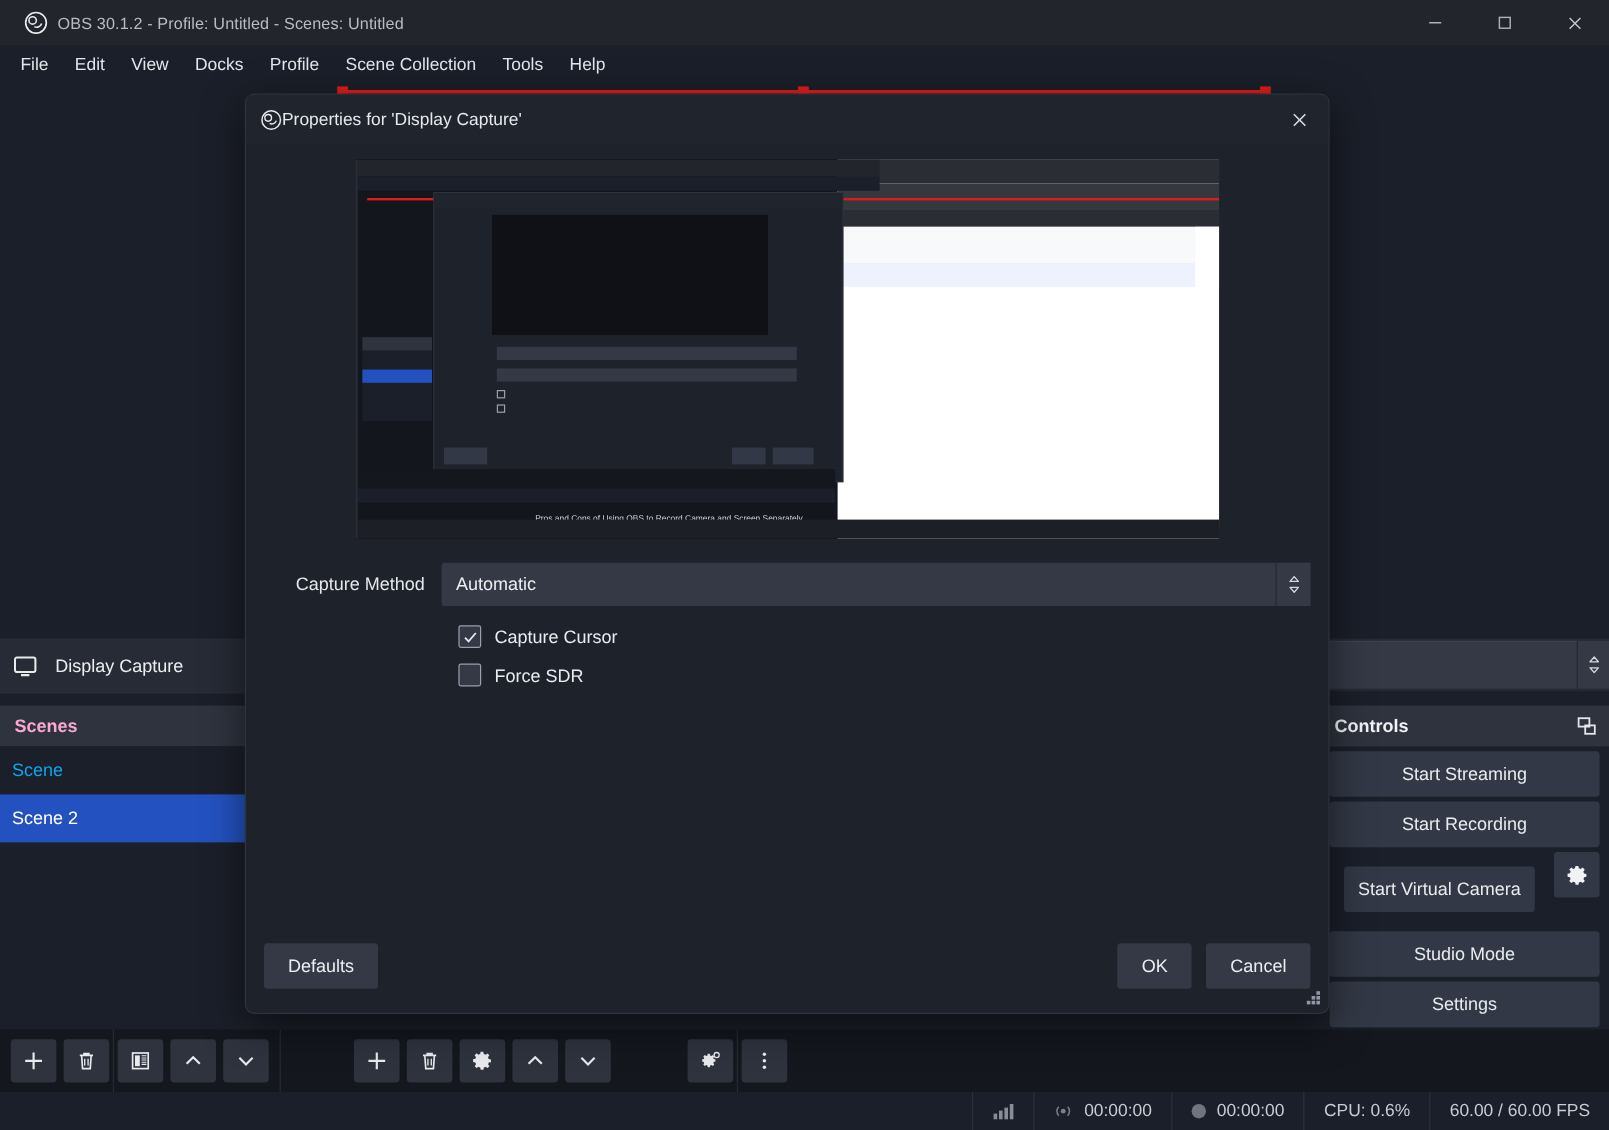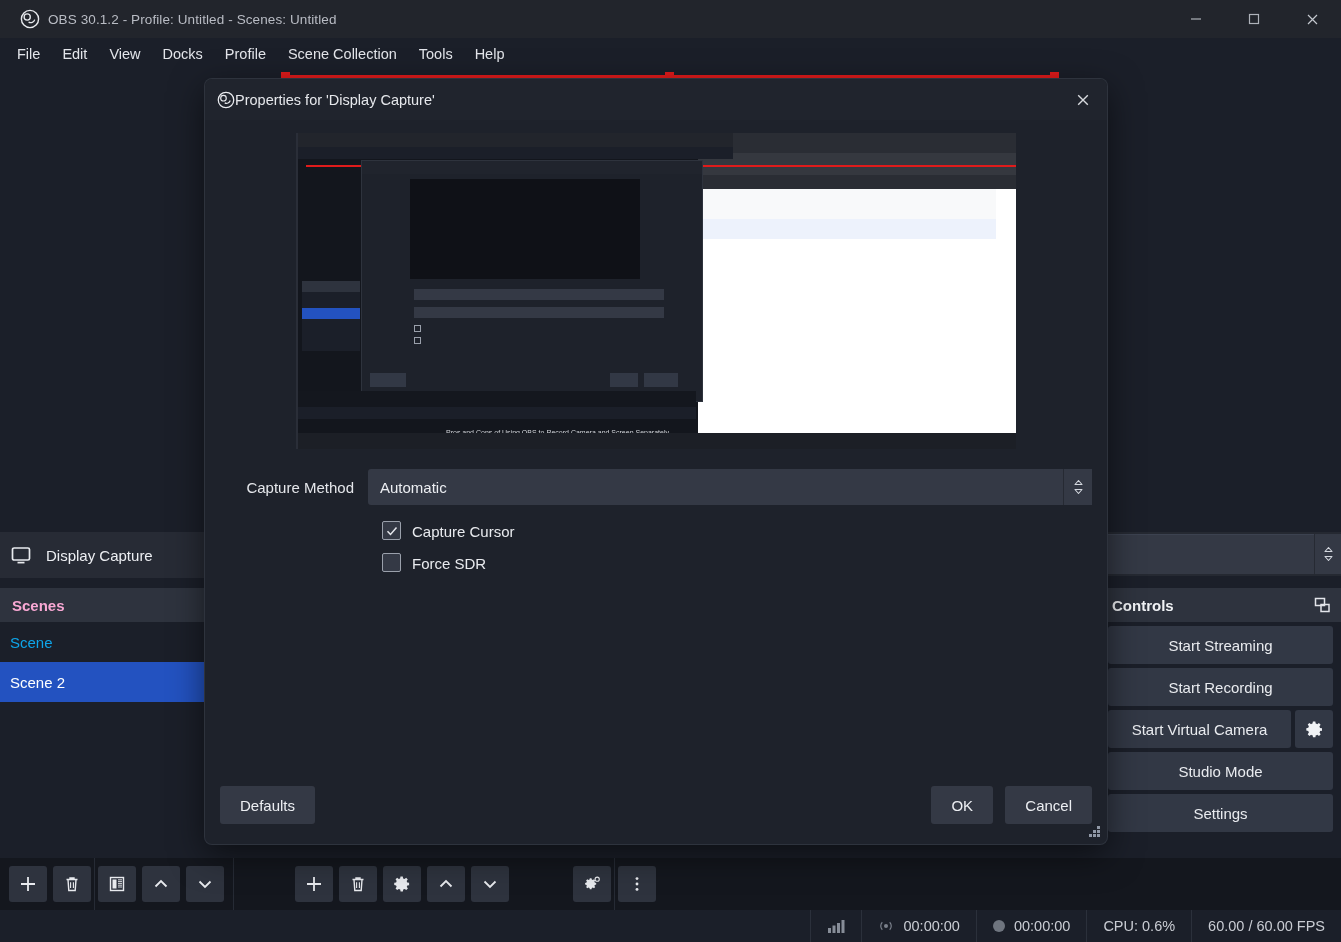--- a/index.html
+++ b/index.html
@@ -118,21 +118,21 @@
     height: 34px; background: #2e333e; display: flex; align-items: center;
     justify-content: space-between; padding: 0 10px 0 12px;
     font-size: 15px; font-weight: bold; color: #f0f2f5;
   }
   .ctrl-btn {
     height: 38px; margin: 4px 8px; background: #323845;
     display: flex; align-items: center; justify-content: center;
     font-size: 15px; color: #e9ebef; border-radius: 3px;
   }
   .ctrl-row { display: flex; margin: 4px 8px; gap: 4px; }
-  .ctrl-row .ctrl-btn { flex: 1 1 auto; margin: 0; }
+  .ctrl-row .ctrl-btn { flex: 1 1 auto; margin: 12px; }
   .ctrl-gear {
     width: 38px; height: 38px; background: #323845; border-radius: 3px;
     display: flex; align-items: center; justify-content: center;
   }
 
   
   .btm-toolbars {
     position: absolute; left: 0; top: 858px; width: 1341px; height: 52px;
     background: #14171e;
     display: flex; align-items: center;

